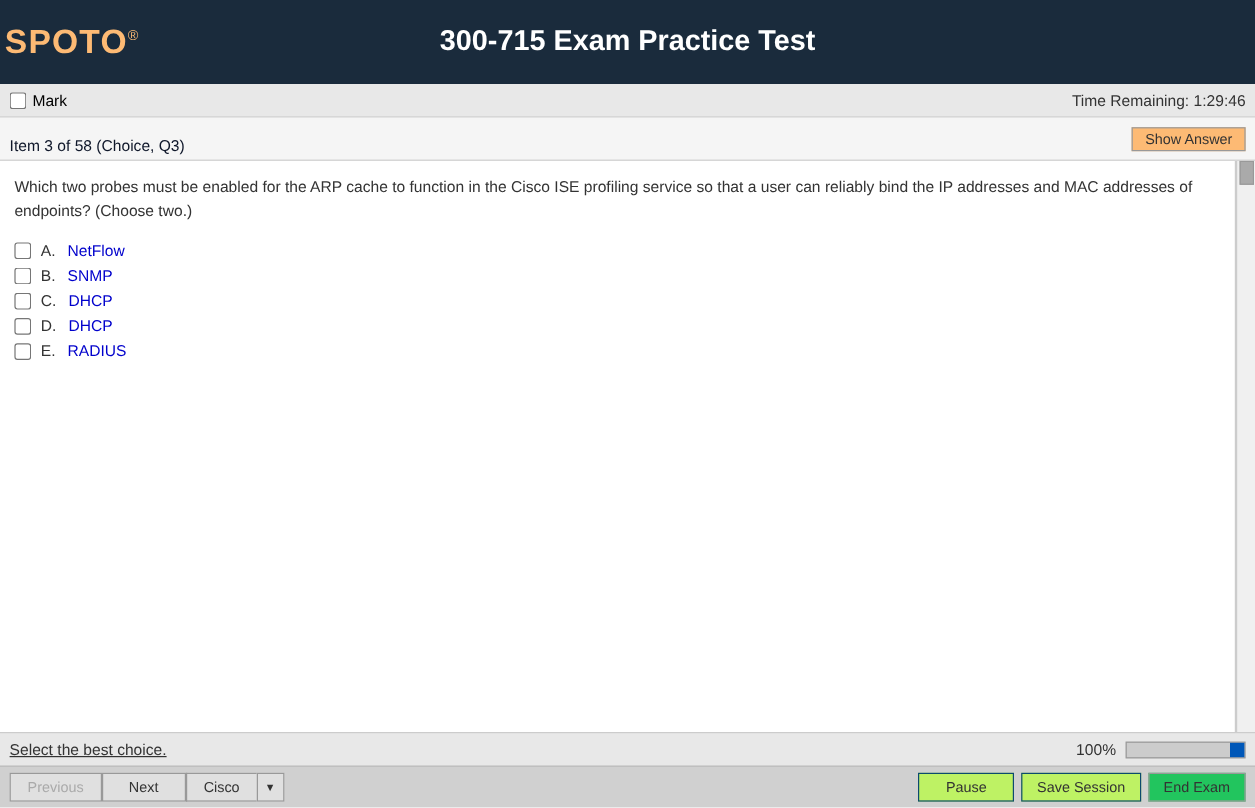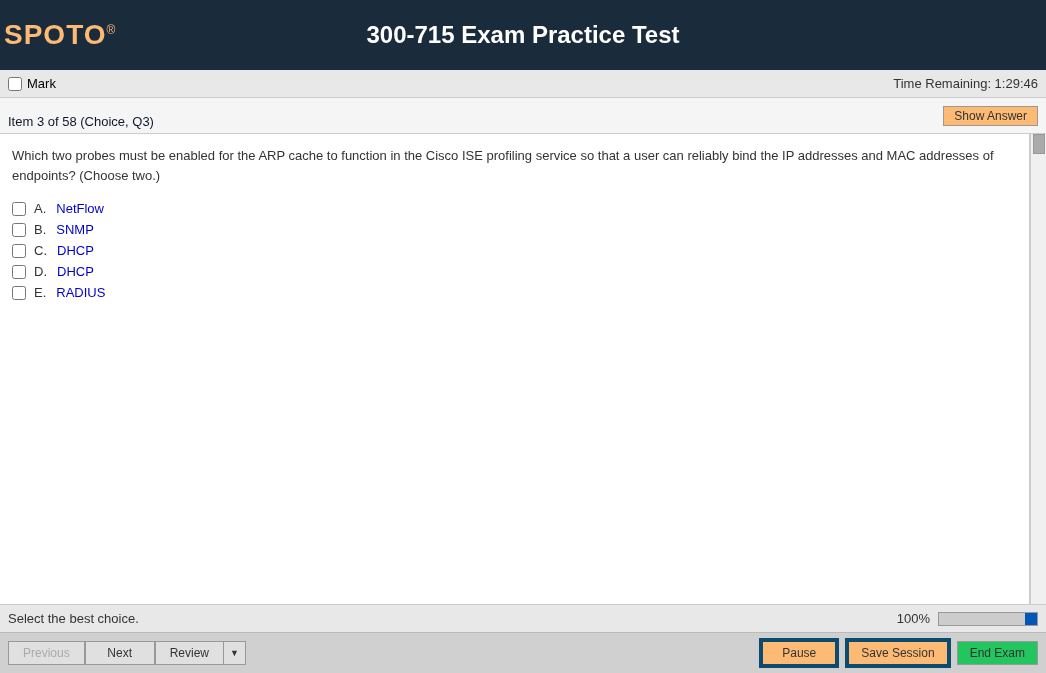--- a/index.html
+++ b/index.html
@@ -179,20 +179,21 @@
       display: flex;
       align-items: center;
       justify-content: space-between;
       padding: 4px 8px;
       min-height: 28px;
     }
 
     .status-text {
       font-size: 13px;
       color: #333;
+      text-decoration: underline;
     }
 
     .progress-area {
       display: flex;
       align-items: center;
       gap: 8px;
     }
 
     .progress-percent {
       font-size: 13px;
@@ -283,22 +284,22 @@
       display: flex;
       align-items: center;
     }
 
     .review-dropdown-btn::after {
       content: '▼';
       font-size: 9px;
     }
 
     .action-btn {
-      background: #fdba74;
-      border: 4px solid #0c4a6e;
+      background: #bef264;
+      border: 1px solid #0c4a6e;
       padding: 4px 12px;
       font-size: 12px;
       cursor: pointer;
       color: #333;
       min-width: 80px;
     }
 
     .end-exam-btn {
       background: #22c55e;
       border: 1px solid #999;
@@ -377,21 +378,21 @@
       <div class="progress-bar-fill"></div>
     </div>
   </div>
 </div>
 
 <div class="footer-nav">
   <div class="footer-left">
     <button class="nav-btn" disabled="">Previous</button>
     <button class="nav-btn active">Next</button>
     <div class="review-btn-group">
-      <button class="review-btn">Review</button>
+      <button class="review-btn">Cisco</button>
       <button class="review-dropdown-btn"></button>
     </div>
   </div>
   <div class="footer-right">
     <button class="action-btn">Pause</button>
     <button class="action-btn">Save Session</button>
     <button class="end-exam-btn">End Exam</button>
   </div>
 </div>
 

